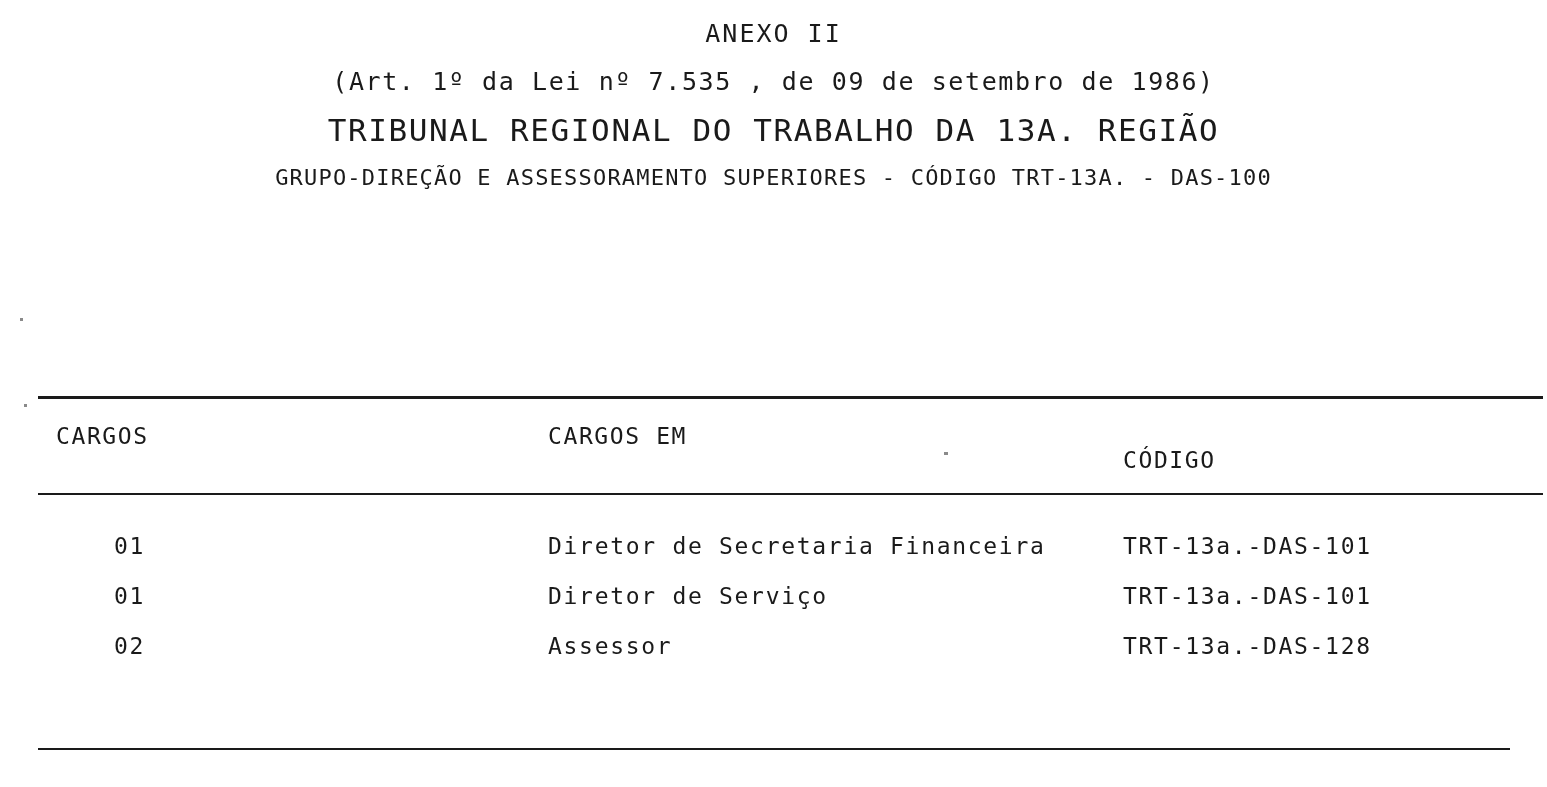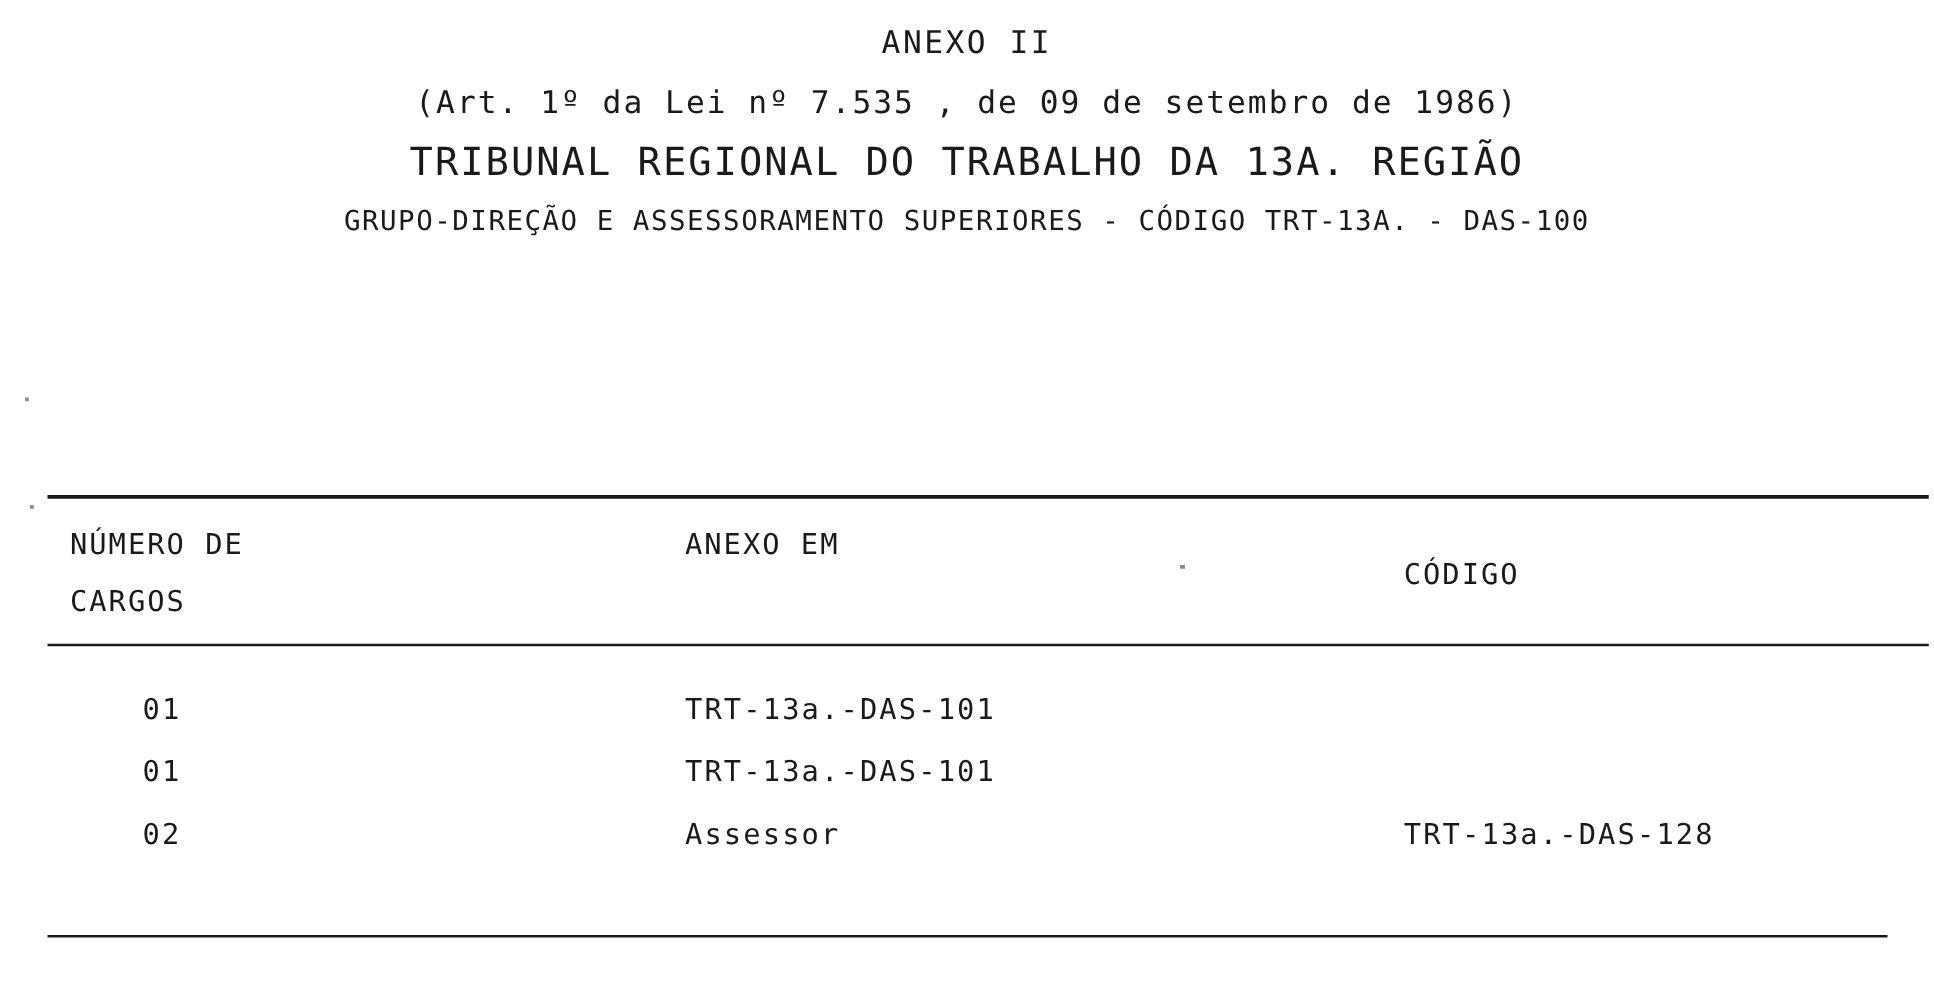--- a/index.html
+++ b/index.html
@@ -151,42 +151,43 @@
   <div class="speck speck-a"></div>
   <div class="speck speck-b"></div>
   <div class="speck speck-c"></div>
 
   <div class="table-wrap">
 
     <div class="rule"></div>
 
     <div class="head-row">
       <div class="col-num">
-        <div class="head-text">NÚMERO DE</div>
         <div class="head-text">CARGOS</div>
       </div>
       <div class="col-cargo">
-        <div class="head-text">ANEXO EM</div>
+        <div class="head-text">CARGOS EM</div>
       </div>
       <div class="col-cod">
         <div class="head-text">CÓDIGO</div>
       </div>
     </div>
 
     <div class="rule-thin"></div>
 
     <div class="body-rows">
 
       <div class="data-row">
         <div class="cell cell-num">01</div>
+        <div class="cell cell-cargo">Diretor de Secretaria Financeira</div>
         <div class="cell cell-cod">TRT-13a.-DAS-101</div>
       </div>
 
       <div class="data-row">
         <div class="cell cell-num">01</div>
+        <div class="cell cell-cargo">Diretor de Serviço</div>
         <div class="cell cell-cod">TRT-13a.-DAS-101</div>
       </div>
 
       <div class="data-row">
         <div class="cell cell-num">02</div>
         <div class="cell cell-cargo">Assessor</div>
         <div class="cell cell-cod">TRT-13a.-DAS-128</div>
       </div>
 
     </div>

